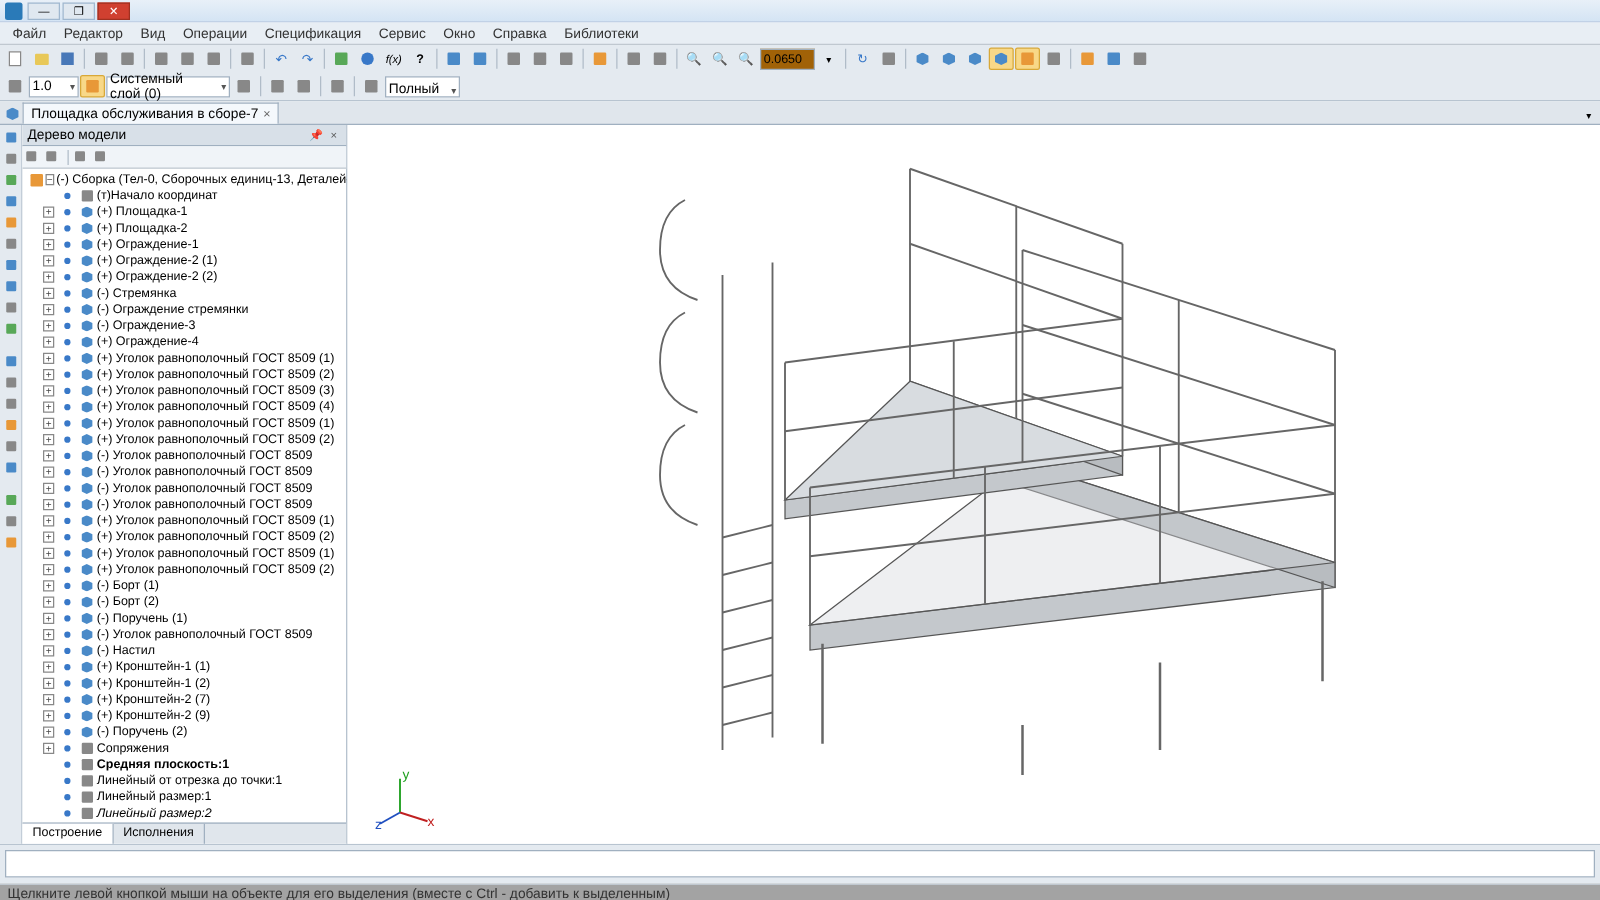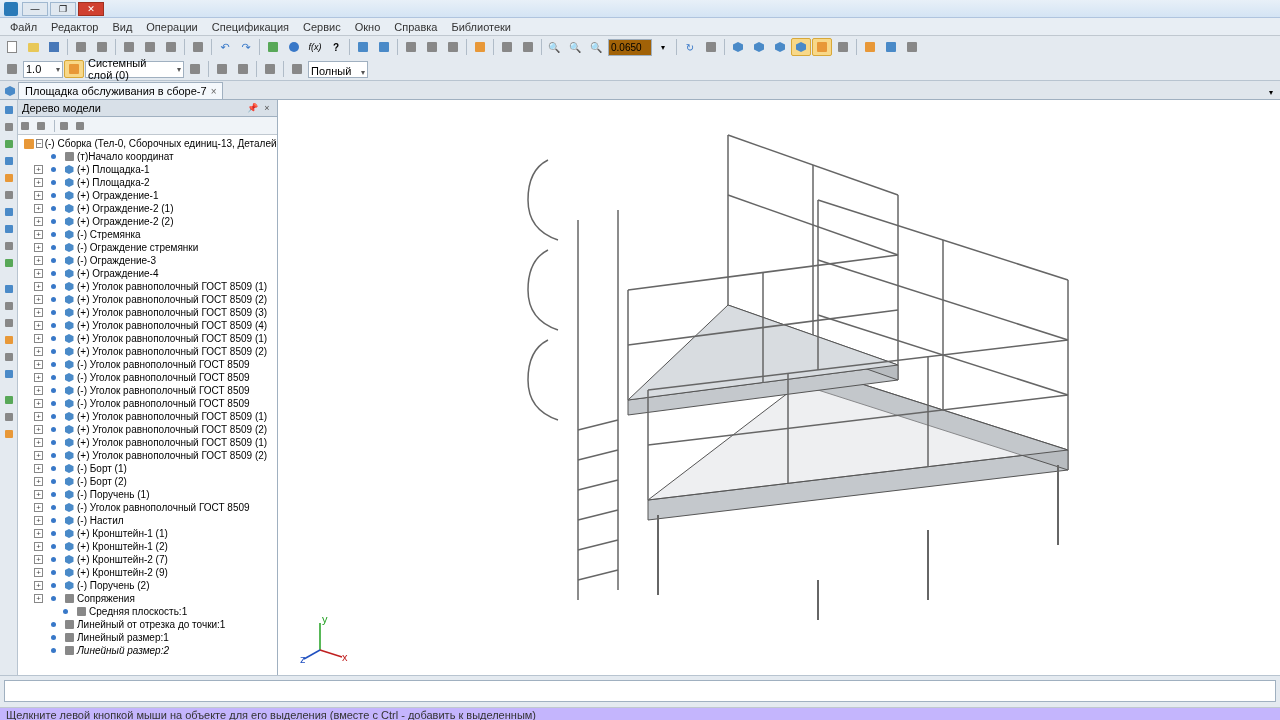--- a/index.html
+++ b/index.html
@@ -42,21 +42,21 @@
 .node-icon { width: 12px; height: 12px; margin: 0 2px; display: flex; align-items: center; justify-content: center; }
 .node-text { font-size: 10px; color: #000; }
 .tree-tabs { height: 17px; background: #e0e6ec; border-top: 1px solid #a0b0c0; display: flex; }
 .tree-tab { padding: 2px 8px; font-size: 10px; border-right: 1px solid #a0b0c0; cursor: pointer; }
 .tree-tab.active { background: #fff; }
 .viewport { flex: 1; background: #fff; position: relative; overflow: hidden; }
 .viewport svg.model { position: absolute; top: 0; left: 0; }
 .coord-gizmo { position: absolute; bottom: 10px; left: 22px; }
 .bottom-bar { height: 32px; background: #e4eaf0; border-top: 1px solid #b8c4d0; padding: 4px; }
 .bottom-input { width: 100%; height: 22px; border: 1px solid #a0b0c0; background: #fff; }
-.statusbar { height: 14px; background: #c4b5fd; border-top: 1px solid #c0c8d0; padding: 0 6px; display: flex; align-items: center; font-size: 10px; color: #333; }
+.statusbar { height: 14px; background: #a3a3a3; border-top: 1px solid #c0c8d0; padding: 0 6px; display: flex; align-items: center; font-size: 10px; color: #333; }
 .ic { display: inline-block; }
 .ic-cube { width: 10px; height: 10px; background: #4a8ac8; clip-path: polygon(50% 0, 100% 25%, 100% 75%, 50% 100%, 0 75%, 0 25%); }
 .ic-blue { width: 10px; height: 10px; background: #4a8ac8; border-radius: 1px; }
 .ic-orange { width: 10px; height: 10px; background: #e89838; border-radius: 1px; }
 .ic-green { width: 10px; height: 10px; background: #58a858; border-radius: 1px; }
 .ic-gray { width: 10px; height: 10px; background: #888; border-radius: 1px; }
 .ic-folder { width: 11px; height: 9px; background: #e8c858; border-radius: 1px; }
 </style>
 </head>
 <body>
@@ -694,21 +694,21 @@
           <div class="tree-node" style="padding-left: 16px;">
             <span class="exp">+</span>
             <span class="node-icon">
               <span style="width:5px;height:5px;border-radius:50%;background:#3878c8;display:inline-block;"></span>
             </span>
             <span class="node-icon">
               <span class="ic ic-gray" style="width:9px;height:9px;"></span>
             </span>
             <span class="node-text">Сопряжения</span>
           </div>
-          <div class="tree-node" style="padding-left: 28px;">
+          <div class="tree-node" style="padding-left: 16px; font-weight: bold;">
             <span class="exp none"></span>
             <span class="node-icon">
               <span style="width:5px;height:5px;border-radius:50%;background:#3878c8;display:inline-block;"></span>
             </span>
             <span class="node-icon">
               <span class="ic ic-gray" style="width:9px;height:9px;"></span>
             </span>
             <span class="node-text">Средняя плоскость:1</span>
           </div>
           <div class="tree-node" style="padding-left: 16px;">
@@ -735,20 +735,24 @@
             <span class="exp none"></span>
             <span class="node-icon">
               <span style="width:5px;height:5px;border-radius:50%;background:#3878c8;display:inline-block;"></span>
             </span>
             <span class="node-icon">
               <span class="ic ic-gray" style="width:9px;height:9px;"></span>
             </span>
             <span class="node-text">Линейный размер:2</span>
           </div>
         </div>
+    </div>
+    <div class="tree-tabs">
+      <div class="tree-tab active">Построение</div>
+      <div class="tree-tab">Исполнения</div>
     </div>
   </div>
 
   <div class="viewport">
     <svg class="model" width="1000" height="575" viewBox="0 0 1000 575">
       <g stroke="#555" stroke-width="1" fill="#c8ccd0">
 
         <polygon points="370,400 790,350 790,370 370,420" fill="#c4c8cc"></polygon>
         <polygon points="790,350 540,270 540,290 790,370" fill="#b8bcc0"></polygon>
         <polygon points="370,400 540,270 790,350 790,350" fill="#d4d8dc" fill-opacity="0.4"></polygon>

